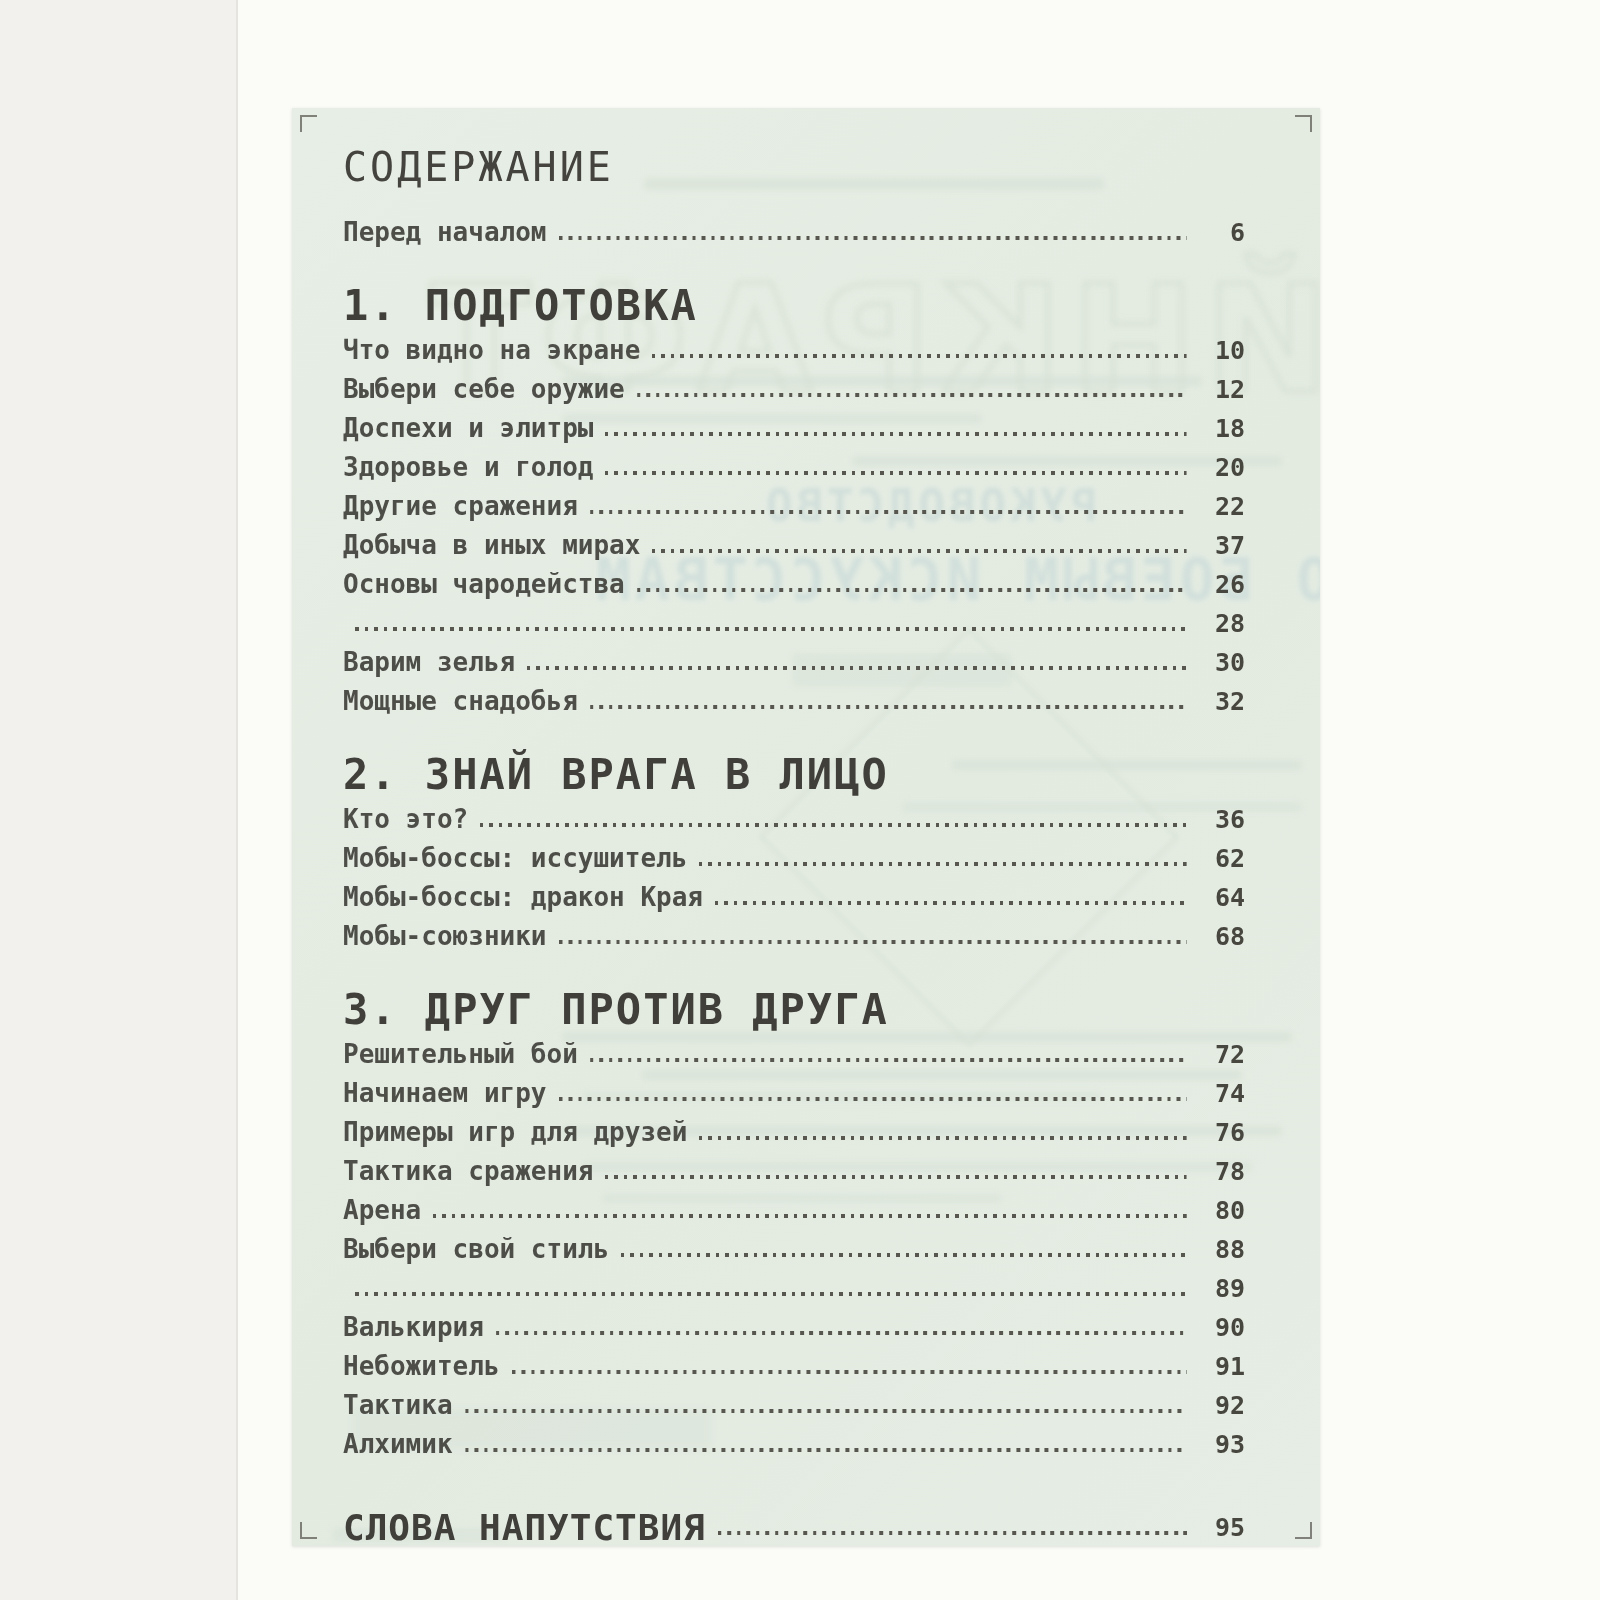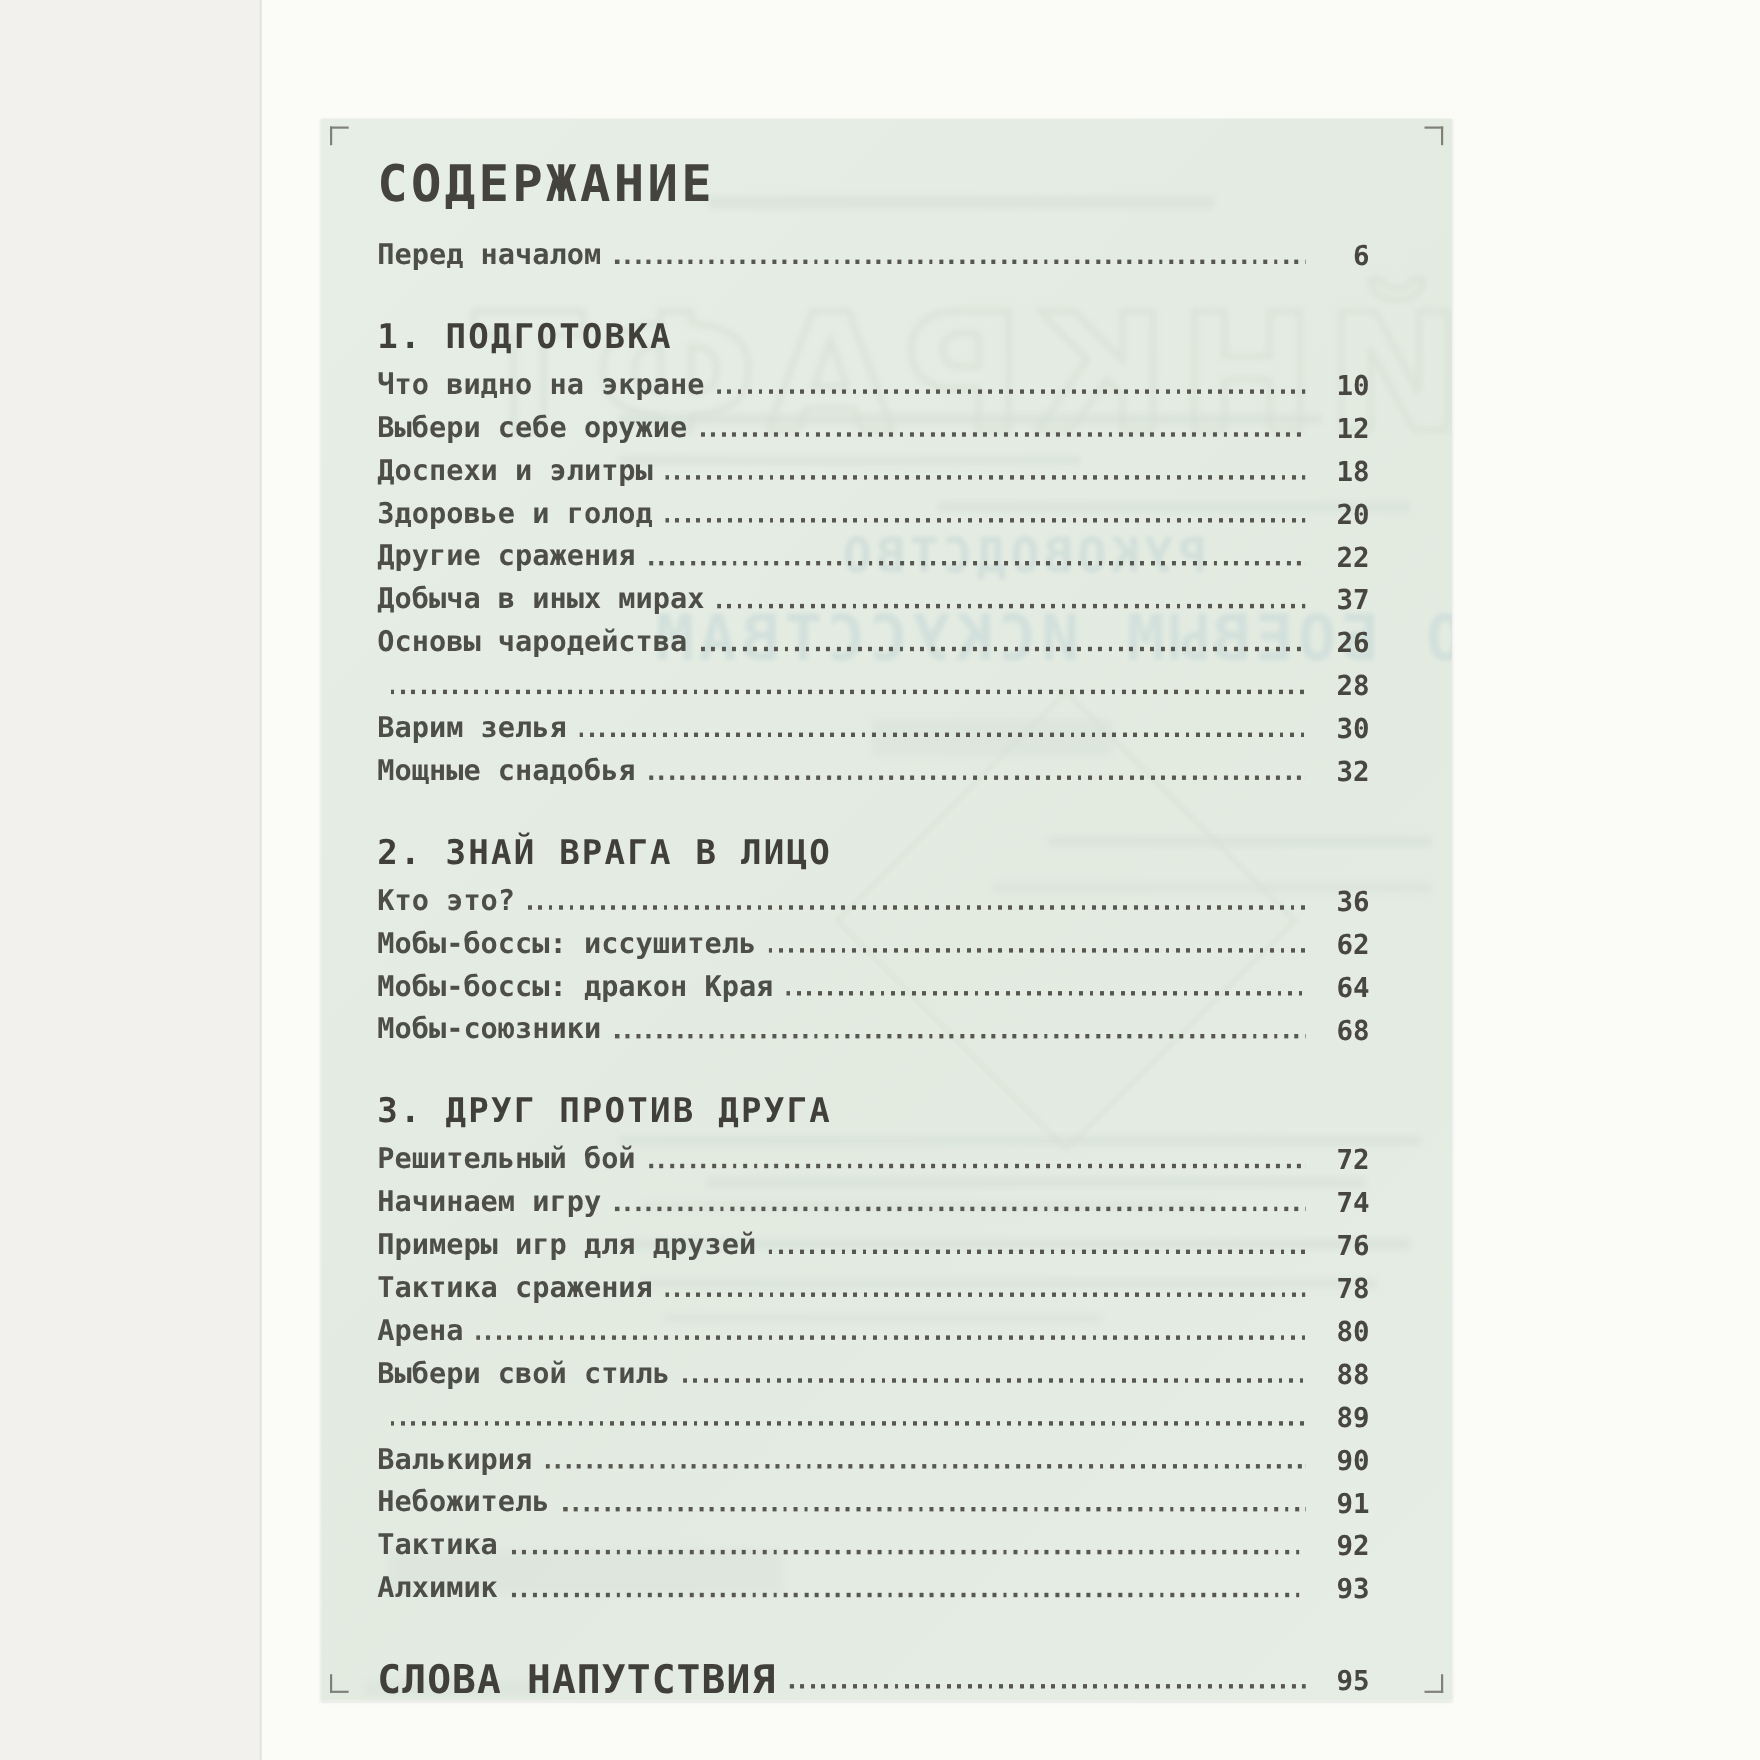--- a/index.html
+++ b/index.html
@@ -52,33 +52,33 @@
   .ghost-diamond{
     left:528px;top:580px;width:290px;height:290px;
     border:4px solid #d6e0d3;transform:rotate(45deg);
     filter:blur(2px);opacity:.55;
   }
   .smudge{position:absolute;background:#d7e1d6;filter:blur(3px);border-radius:3px;opacity:.65;}
 
   
   .toc{position:relative;color:#4e4e48;}
   .page-title{
-    font-size:46px;font-weight:bold;letter-spacing:3px;color:#44433d;
+    font-size:40px;font-weight:normal;letter-spacing:3px;color:#44433d;
     line-height:52px;margin-bottom:20px;
   }
   .row{display:flex;align-items:flex-start;line-height:39px;font-size:26px;font-weight:bold;}
   .row .t{white-space:nowrap;}
   .leader{
     flex:1;align-self:flex-end;height:4px;margin:0 10px 12px 12px;
     background:repeating-linear-gradient(90deg,#57574f 0 3.5px,transparent 3.5px 9.5px);
     background-position:right bottom;
   }
   .num{min-width:48px;text-align:right;font-size:25px;color:#47463f;}
   .sec-head{
-    font-size:31px;font-weight:bold;letter-spacing:2px;color:#403f39;
+    font-size:42px;font-weight:bold;letter-spacing:2px;color:#403f39;
     line-height:40px;margin-top:34px;margin-bottom:5px;text-transform:uppercase;
   }
   .preface{margin-top:18px;}
   .footer-row{margin-top:44px;text-transform:uppercase;}
   .footer-row .t{font-size:36px;letter-spacing:1px;color:#403f39;}
 </style>
 </head>
 <body>
 
 <div class="paper-edge"></div>

